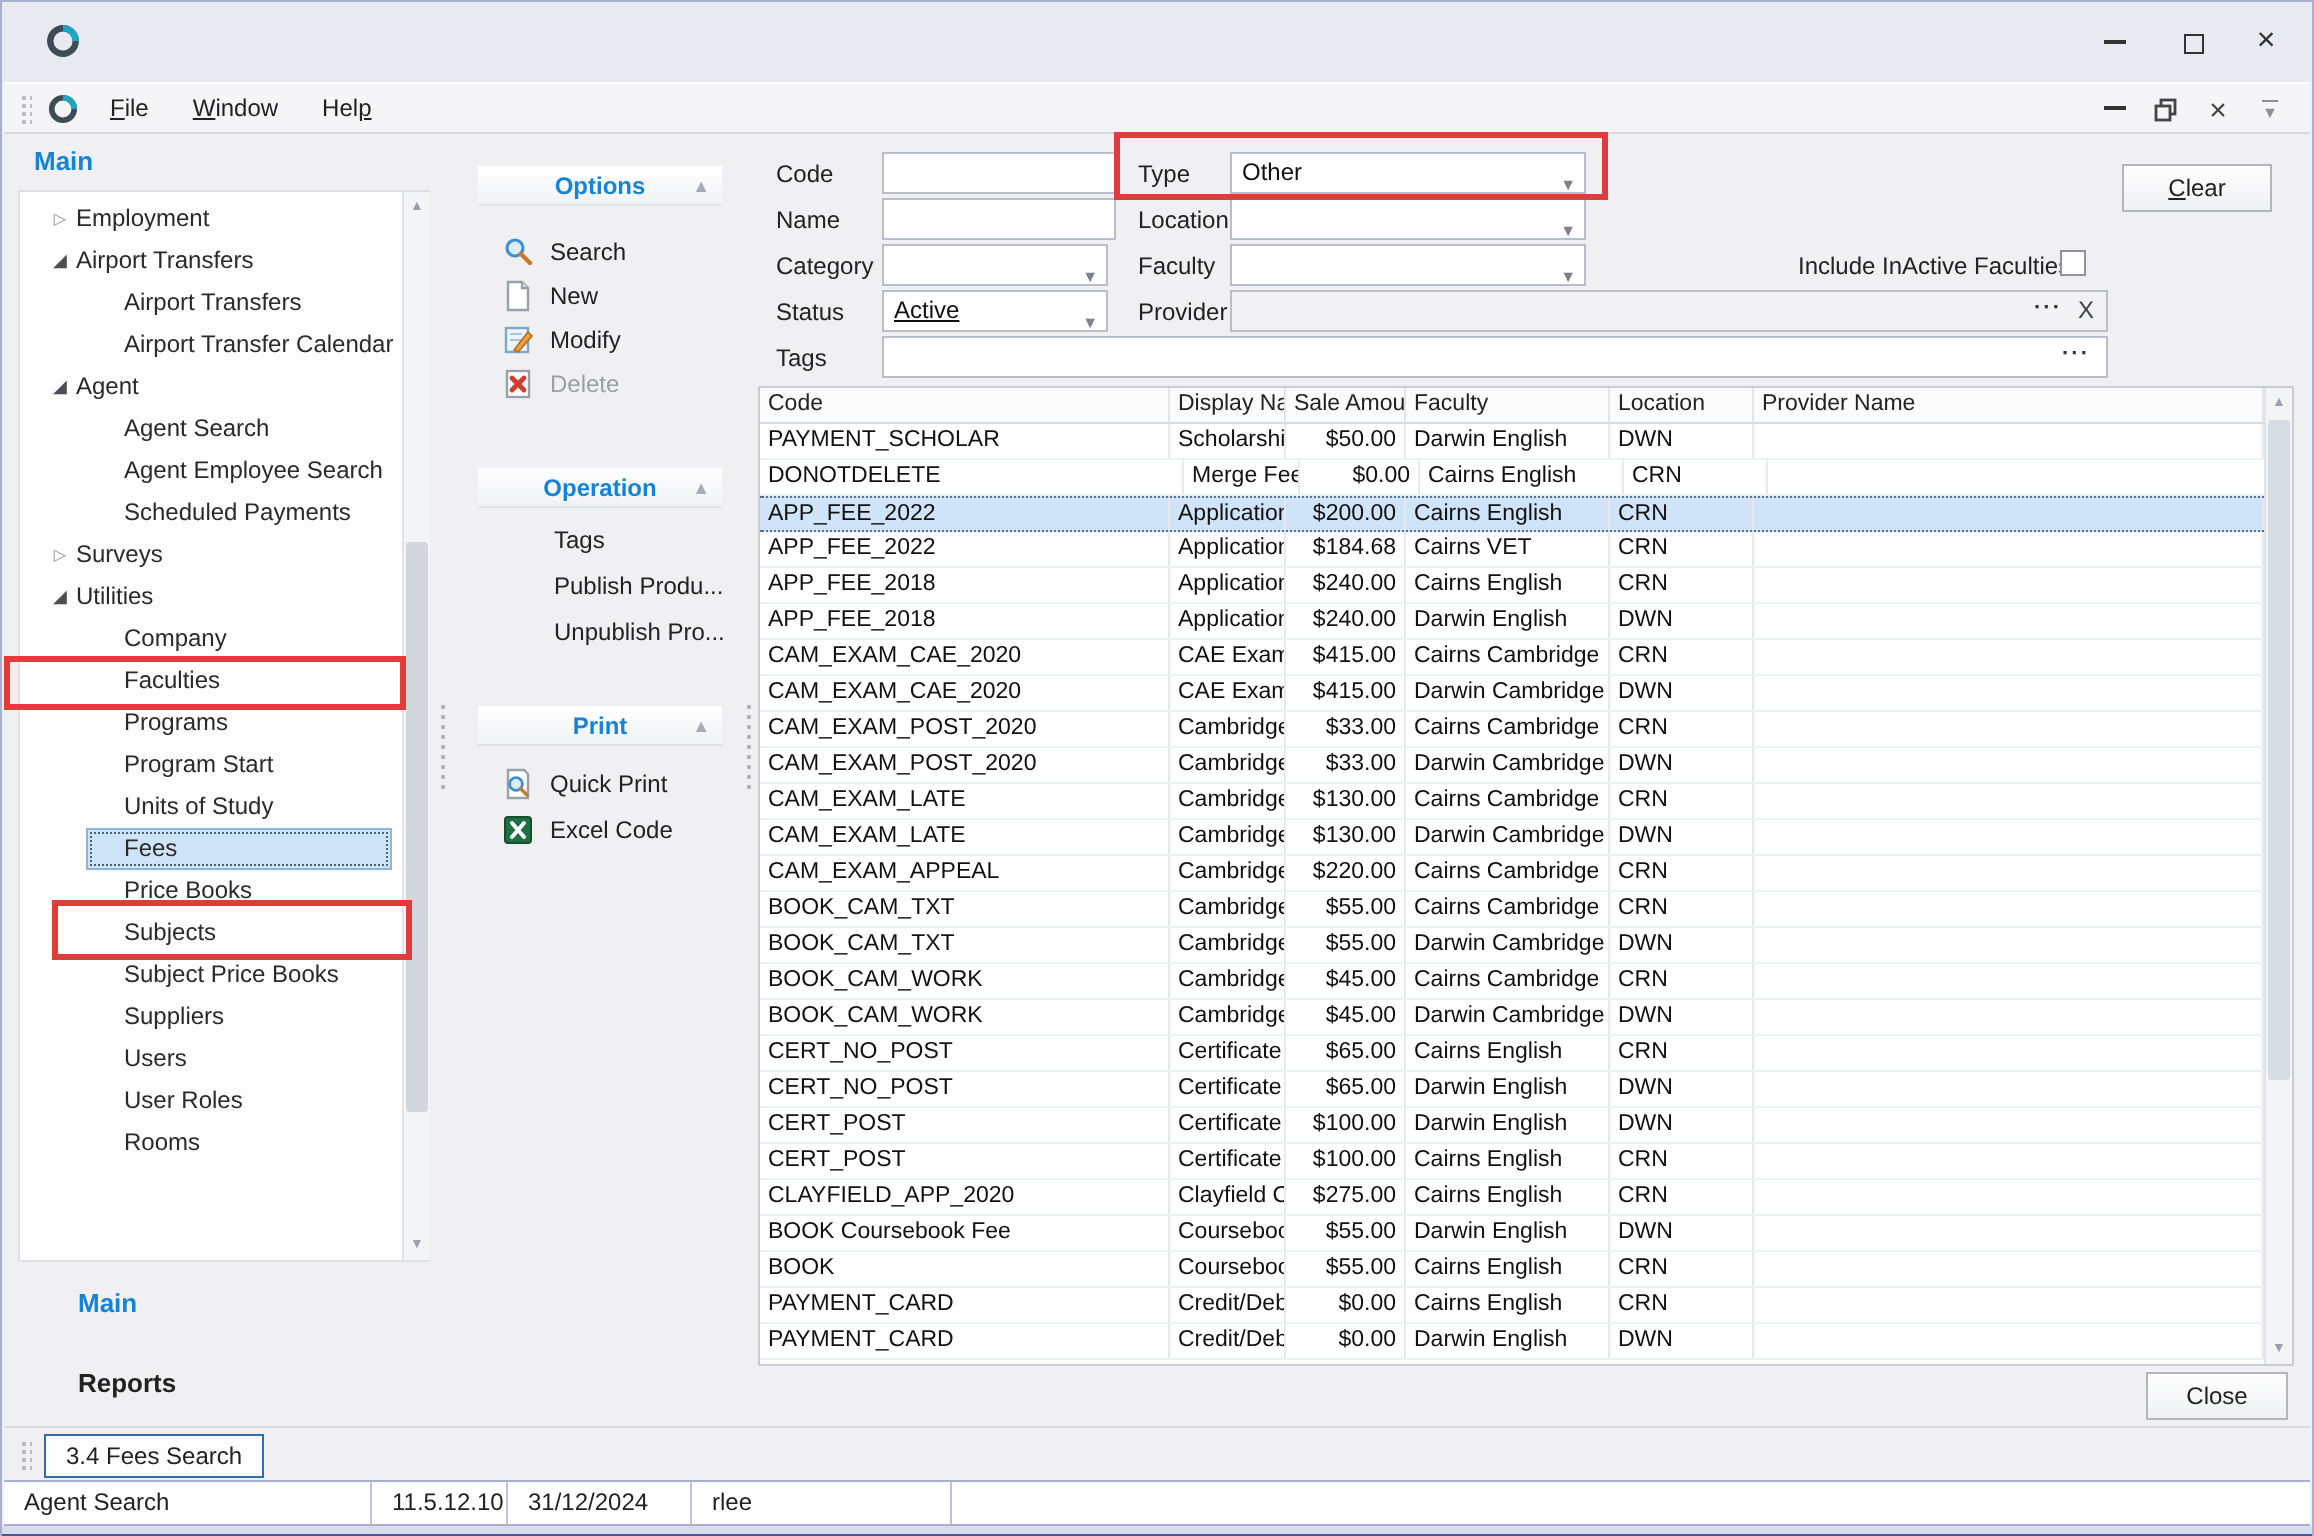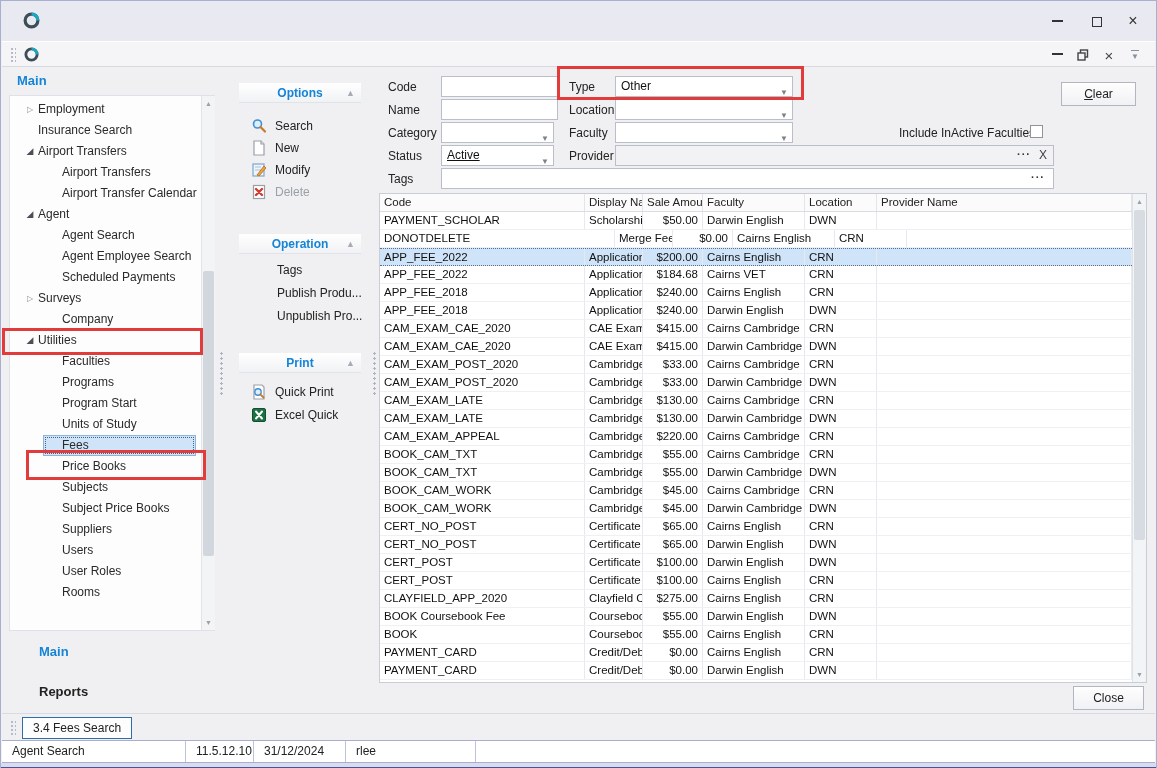--- a/index.html
+++ b/index.html
@@ -104,20 +104,25 @@
     <div class="tb-btn" style="left:1082px;"><span class="glyph-max"></span></div>
     <div class="tb-btn" style="left:1118px;font-size:16px;"><span>×</span></div>
   </div>
 
   <div class="menubar">
     <div class="grip" style="left:8px;top:5px;"></div>
     <svg class="app-icon" style="left:22px;top:5px;width:15px;height:15px;" viewBox="0 0 16 16">
       <circle cx="8" cy="8" r="6" fill="none" stroke="#3d4c55" stroke-width="3"></circle>
       <path d="M8 2 A6 6 0 0 1 14 8" fill="none" stroke="#1aa7c0" stroke-width="3"></path>
     </svg>
+    <div class="menu-items">
+        <div class="menu-item"><u>F</u>ile</div>
+        <div class="menu-item"><u>W</u>indow</div>
+        <div class="menu-item">Hel<u>p</u></div>
+      </div>
     <div class="mdi-btns">
       <div class="mdi-btn">
           <span class="glyph-min"></span>
         </div>
       <div class="mdi-btn">
         <svg width="12" height="12" viewBox="0 0 12 12">
           <rect x="3.5" y="1" width="7" height="7" fill="none" stroke="#444" stroke-width="1.4"></rect>
           <rect x="1" y="4" width="7" height="7" fill="#f5f5f8" stroke="#444" stroke-width="1.4"></rect>
         </svg>
       </div>
@@ -126,31 +131,30 @@
         </div>
       <div class="mdi-btn" style="font-size:8px;color:#8a8f9c;">
           <span style="border-top:1.5px solid #8a8f9c;padding-top:1px;">▼</span>
         </div>
     </div>
   </div>
 
   <div class="nav-header">Main</div>
   <div class="tree-box">
       <div class="tree-item lvl0"><span class="twisty collapsed">▷</span><span class="tree-label">Employment</span></div>
-      <div class="tree-item lvl0"><span class="twisty leaf"></span><span class="tree-label">Insurance Search</span></div>
       <div class="tree-item lvl0"><span class="twisty expanded">◢</span><span class="tree-label">Airport Transfers</span></div>
       <div class="tree-item lvl1"><span class="twisty leaf"></span><span class="tree-label">Airport Transfers</span></div>
       <div class="tree-item lvl1"><span class="twisty leaf"></span><span class="tree-label">Airport Transfer Calendar</span></div>
       <div class="tree-item lvl0"><span class="twisty expanded">◢</span><span class="tree-label">Agent</span></div>
       <div class="tree-item lvl1"><span class="twisty leaf"></span><span class="tree-label">Agent Search</span></div>
       <div class="tree-item lvl1"><span class="twisty leaf"></span><span class="tree-label">Agent Employee Search</span></div>
       <div class="tree-item lvl1"><span class="twisty leaf"></span><span class="tree-label">Scheduled Payments</span></div>
       <div class="tree-item lvl0"><span class="twisty collapsed">▷</span><span class="tree-label">Surveys</span></div>
+      <div class="tree-item lvl0"><span class="twisty expanded">◢</span><span class="tree-label">Utilities</span></div>
       <div class="tree-item lvl1"><span class="twisty leaf"></span><span class="tree-label">Company</span></div>
-      <div class="tree-item lvl0"><span class="twisty expanded">◢</span><span class="tree-label">Utilities</span></div>
       <div class="tree-item lvl1"><span class="twisty leaf"></span><span class="tree-label">Faculties</span></div>
       <div class="tree-item lvl1"><span class="twisty leaf"></span><span class="tree-label">Programs</span></div>
       <div class="tree-item lvl1"><span class="twisty leaf"></span><span class="tree-label">Program Start</span></div>
       <div class="tree-item lvl1"><span class="twisty leaf"></span><span class="tree-label">Units of Study</span></div>
       <div class="tree-item lvl1 selected"><span class="twisty leaf"></span><span class="tree-label">Fees</span></div>
       <div class="tree-item lvl1"><span class="twisty leaf"></span><span class="tree-label">Price Books</span></div>
       <div class="tree-item lvl1"><span class="twisty leaf"></span><span class="tree-label">Subjects</span></div>
       <div class="tree-item lvl1"><span class="twisty leaf"></span><span class="tree-label">Subject Price Books</span></div>
       <div class="tree-item lvl1"><span class="twisty leaf"></span><span class="tree-label">Suppliers</span></div>
       <div class="tree-item lvl1"><span class="twisty leaf"></span><span class="tree-label">Users</span></div>
@@ -222,21 +226,21 @@
             <circle cx="7" cy="8" r="3.2" fill="#dceefb" stroke="#3f8fd2" stroke-width="1.4"></circle>
             <line x1="9.3" y1="10.3" x2="12.5" y2="13.5" stroke="#c77a2c" stroke-width="1.8" stroke-linecap="round"></line>
           </svg>
           <span>Quick Print</span>
         </div>
         <div class="panel-item" style="top: 337px;">
           <svg class="picon" viewBox="0 0 16 16">
             <rect x="1.5" y="1.5" width="13" height="13" rx="1.5" fill="#1e7145" stroke="#14502f" stroke-width="1"></rect>
             <path d="M5 4.5 L11 11.5 M11 4.5 L5 11.5" stroke="#fff" stroke-width="2" stroke-linecap="round"></path>
           </svg>
-          <span>Excel Quick</span>
+          <span>Excel Code</span>
         </div>
       </div>
   </div>
 
   <div>
     <div class="flabel" style="left:387px;top:79px;">Code</div>
     <div class="fctrl" style="left:440px;top:75px;width:117px;"><span></span></div>
 
     <div class="flabel" style="left:387px;top:102px;">Name</div>
     <div class="fctrl" style="left:440px;top:98px;width:117px;"><span></span></div>
@@ -284,21 +288,21 @@
     <div>
         <div class="grid-row">
           <div class="gr-cell" style="width: 205px;">PAYMENT_SCHOLAR</div>
           <div class="gr-cell" style="width: 58px;">Scholarship</div>
           <div class="gr-cell num" style="width: 60px;">$50.00</div>
           <div class="gr-cell" style="width: 102px;">Darwin English</div>
           <div class="gr-cell" style="width: 72px;">DWN</div>
           <div class="gr-cell" style="width: 255px;"></div>
         </div>
         <div class="grid-row">
-          <div class="gr-cell" style="width: 235px;">DONOTDELETE</div>
+          <div class="gr-cell" style="width: 212px;">DONOTDELETE</div>
           <div class="gr-cell" style="width: 58px;">Merge Fee</div>
           <div class="gr-cell num" style="width: 60px;">$0.00</div>
           <div class="gr-cell" style="width: 102px;">Cairns English</div>
           <div class="gr-cell" style="width: 72px;">CRN</div>
           <div class="gr-cell" style="width: 255px;"></div>
         </div>
         <div class="grid-row selected">
           <div class="gr-cell" style="width: 205px;">APP_FEE_2022</div>
           <div class="gr-cell" style="width: 58px;">Application</div>
           <div class="gr-cell num" style="width: 60px;">$200.00</div>

